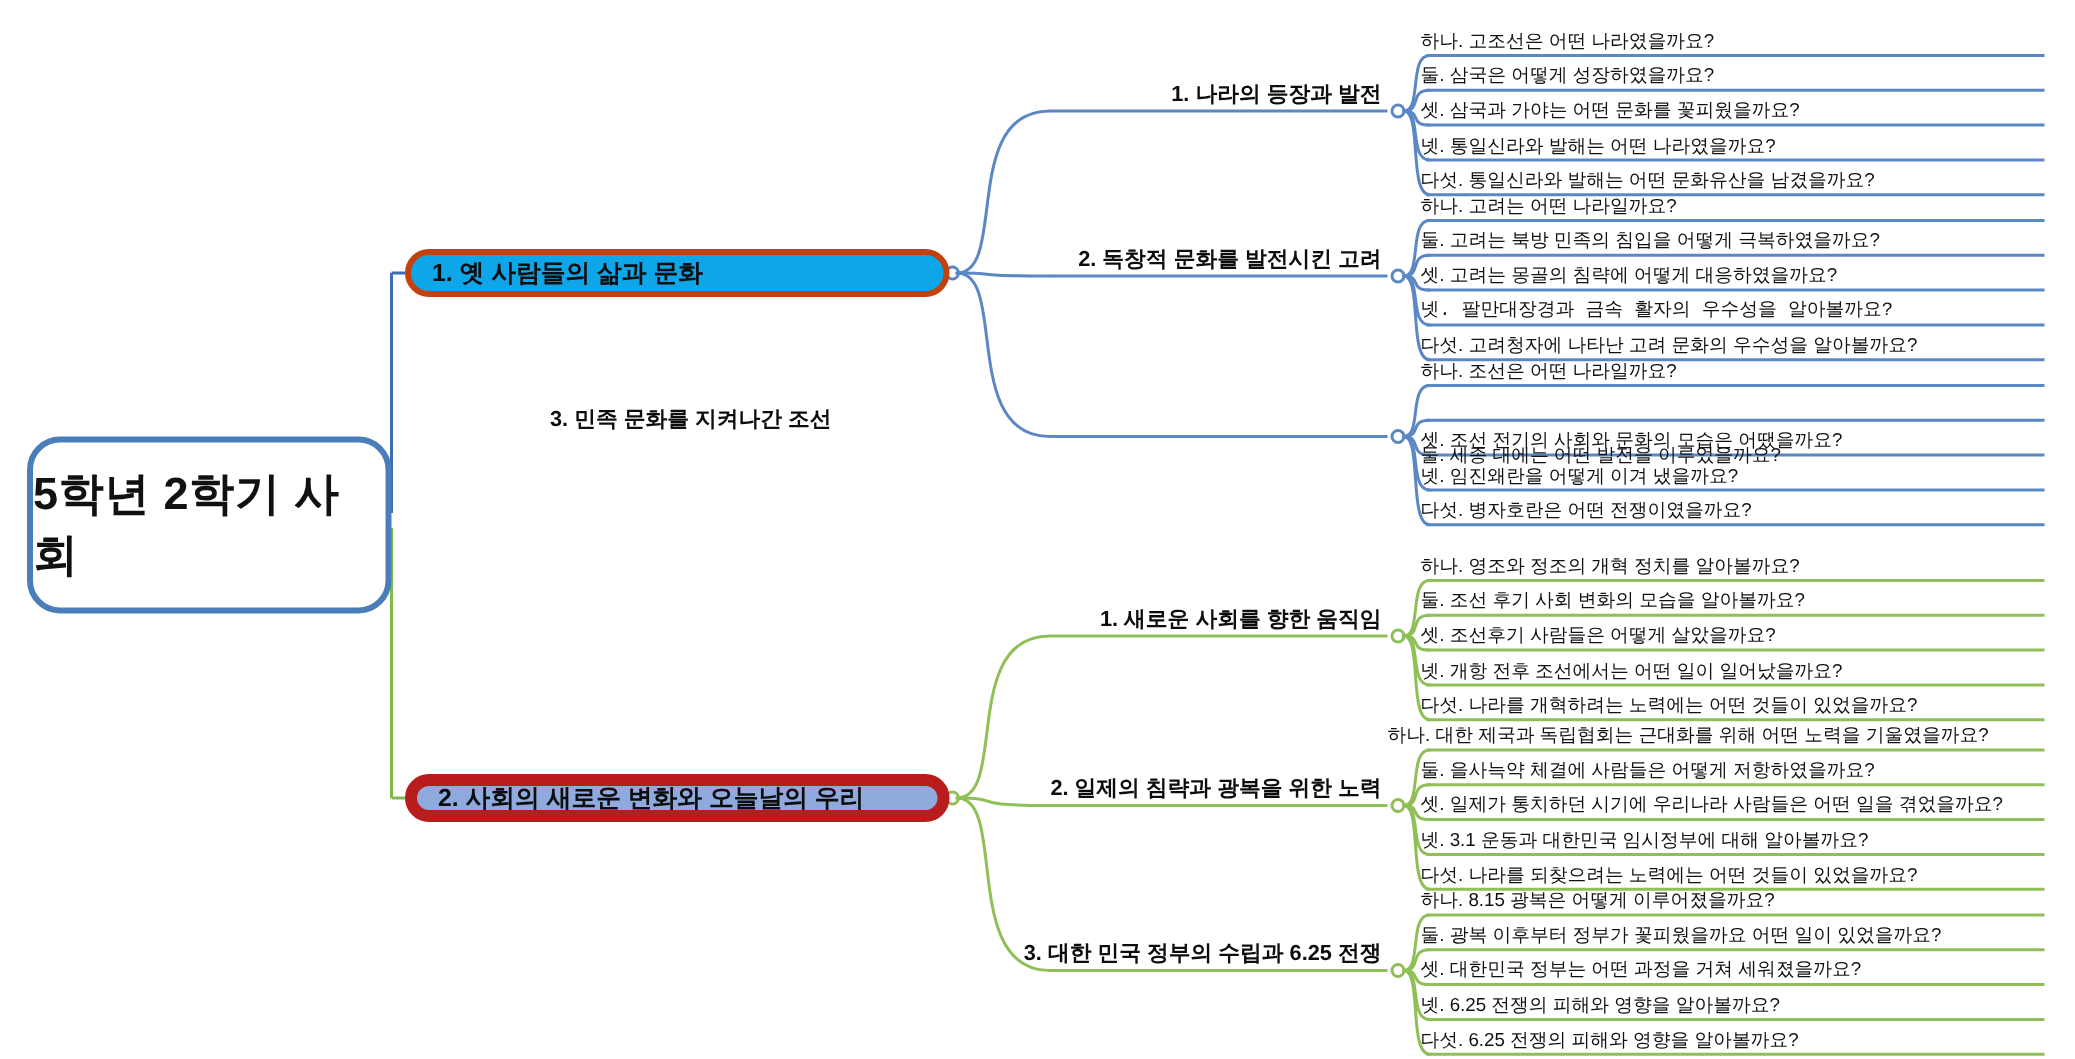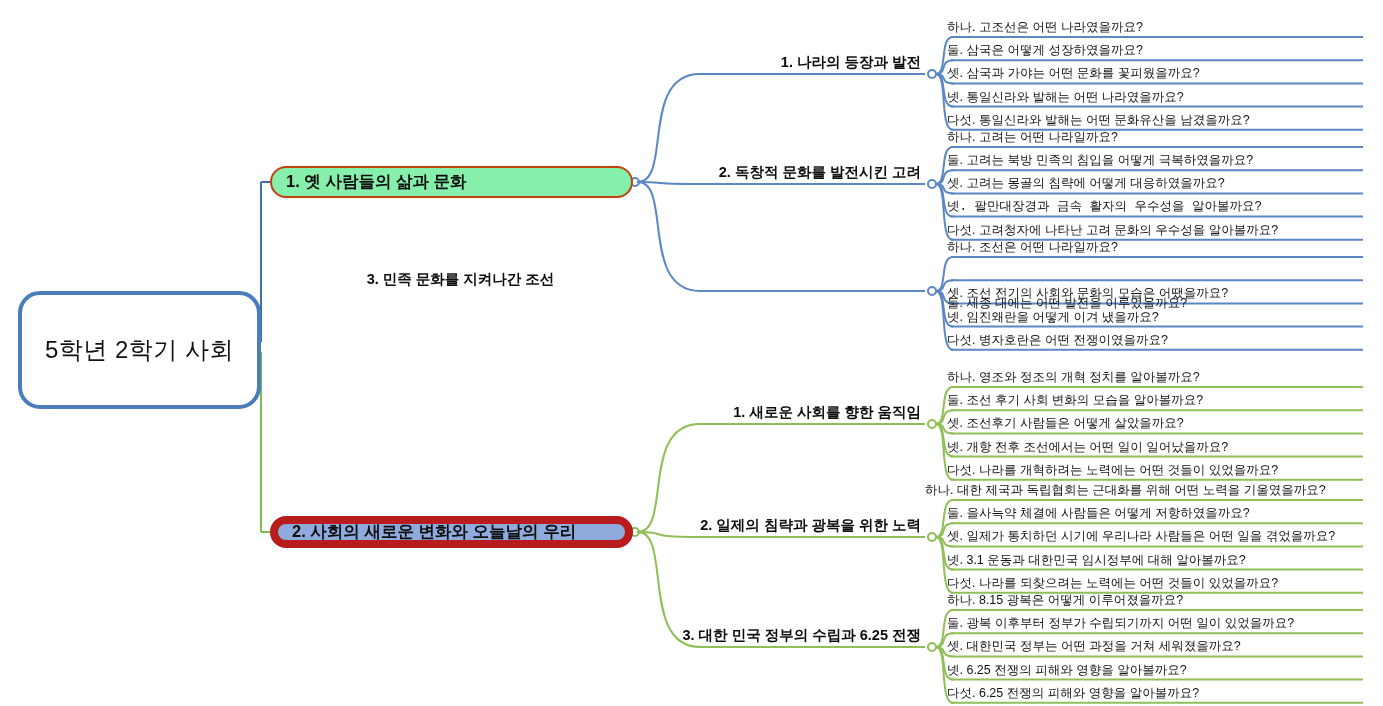--- a/index.html
+++ b/index.html
@@ -8,29 +8,29 @@
   #wires{position:absolute;left:0;top:0;width:1383px;height:706px;pointer-events:none;}
 
   .node{position:absolute;box-sizing:border-box;}
 
   
   .root{
     left:18px;top:291px;width:243px;height:118px;
     border:4px solid #4a7ebb;border-radius:22px;background:#ffffff;
     display:flex;align-items:center;justify-content:center;
   }
-  .root span{font-size:24px;font-weight:normal;color:#111;letter-spacing:.5px;}
+  .root span{font-size:30px;font-weight:bold;color:#111;letter-spacing:.5px;}
 
   
   .pill{
     height:32px;border-radius:16px;display:flex;align-items:center;
     padding-left:14px;box-sizing:border-box;
   }
   .pill span{font-size:16.5px;font-weight:bold;color:#0d0d0d;white-space:nowrap;}
-  .pill-blue{left:270px;top:166px;width:363px;background:#86efac;border:2px solid #c2410c;}
+  .pill-blue{left:270px;top:166px;width:363px;background:#0ea5e9;border:4px solid #c2410c;}
   .pill-green{left:270px;top:516px;width:363px;background:#8faadc;border:8px solid #b91c1c;}
 
   
   .sub{position:absolute;white-space:nowrap;}
   .sub span{font-size:14.5px;font-weight:bold;color:#0d0d0d;margin-top:20px;}
 
   
   .leaf{position:absolute;white-space:nowrap;height:21px;}
   .leaf span{font-size:12.5px;color:#111;line-height:21px;}
 </style>
@@ -165,18 +165,18 @@
       <div class="leaf" style="left: 947px; top: 390.2px;"><span>둘. 조선 후기 사회 변화의 모습을 알아볼까요?</span></div>
       <div class="leaf" style="left: 947px; top: 413.4px;"><span>셋. 조선후기 사람들은 어떻게 살았을까요?</span></div>
       <div class="leaf" style="left: 947px; top: 436.6px;"><span>넷. 개항 전후 조선에서는 어떤 일이 일어났을까요?</span></div>
       <div class="leaf" style="left: 947px; top: 459.8px;"><span>다섯. 나라를 개혁하려는 노력에는 어떤 것들이 있었을까요?</span></div>
       <div class="leaf" style="left: 925px; top: 480px;"><span>하나. 대한 제국과 독립협회는 근대화를 위해 어떤 노력을 기울였을까요?</span></div>
       <div class="leaf" style="left: 947px; top: 503.2px;"><span>둘. 을사늑약 체결에 사람들은 어떻게 저항하였을까요?</span></div>
       <div class="leaf" style="left: 947px; top: 526.4px;"><span>셋. 일제가 통치하던 시기에 우리나라 사람들은 어떤 일을 겪었을까요?</span></div>
       <div class="leaf" style="left: 947px; top: 549.6px;"><span>넷. 3.1 운동과 대한민국 임시정부에 대해 알아볼까요?</span></div>
       <div class="leaf" style="left: 947px; top: 572.8px;"><span>다섯. 나라를 되찾으려는 노력에는 어떤 것들이 있었을까요?</span></div>
       <div class="leaf" style="left: 947px; top: 590px;"><span>하나. 8.15 광복은 어떻게 이루어졌을까요?</span></div>
-      <div class="leaf" style="left: 947px; top: 613.2px;"><span>둘. 광복 이후부터 정부가 수립되기까지 어떤 일이 있었을까요?</span></div>
+      <div class="leaf" style="left: 947px; top: 613.2px;"><span>둘. 광복 이후부터 정부가 꽃피웠을까요 어떤 일이 있었을까요?</span></div>
       <div class="leaf" style="left: 947px; top: 636.4px;"><span>셋. 대한민국 정부는 어떤 과정을 거쳐 세워졌을까요?</span></div>
       <div class="leaf" style="left: 947px; top: 659.6px;"><span>넷. 6.25 전쟁의 피해와 영향을 알아볼까요?</span></div>
       <div class="leaf" style="left: 947px; top: 682.8px;"><span>다섯. 6.25 전쟁의 피해와 영향을 알아볼까요?</span></div>
     </div>
 </div>
 
 </body></html>

